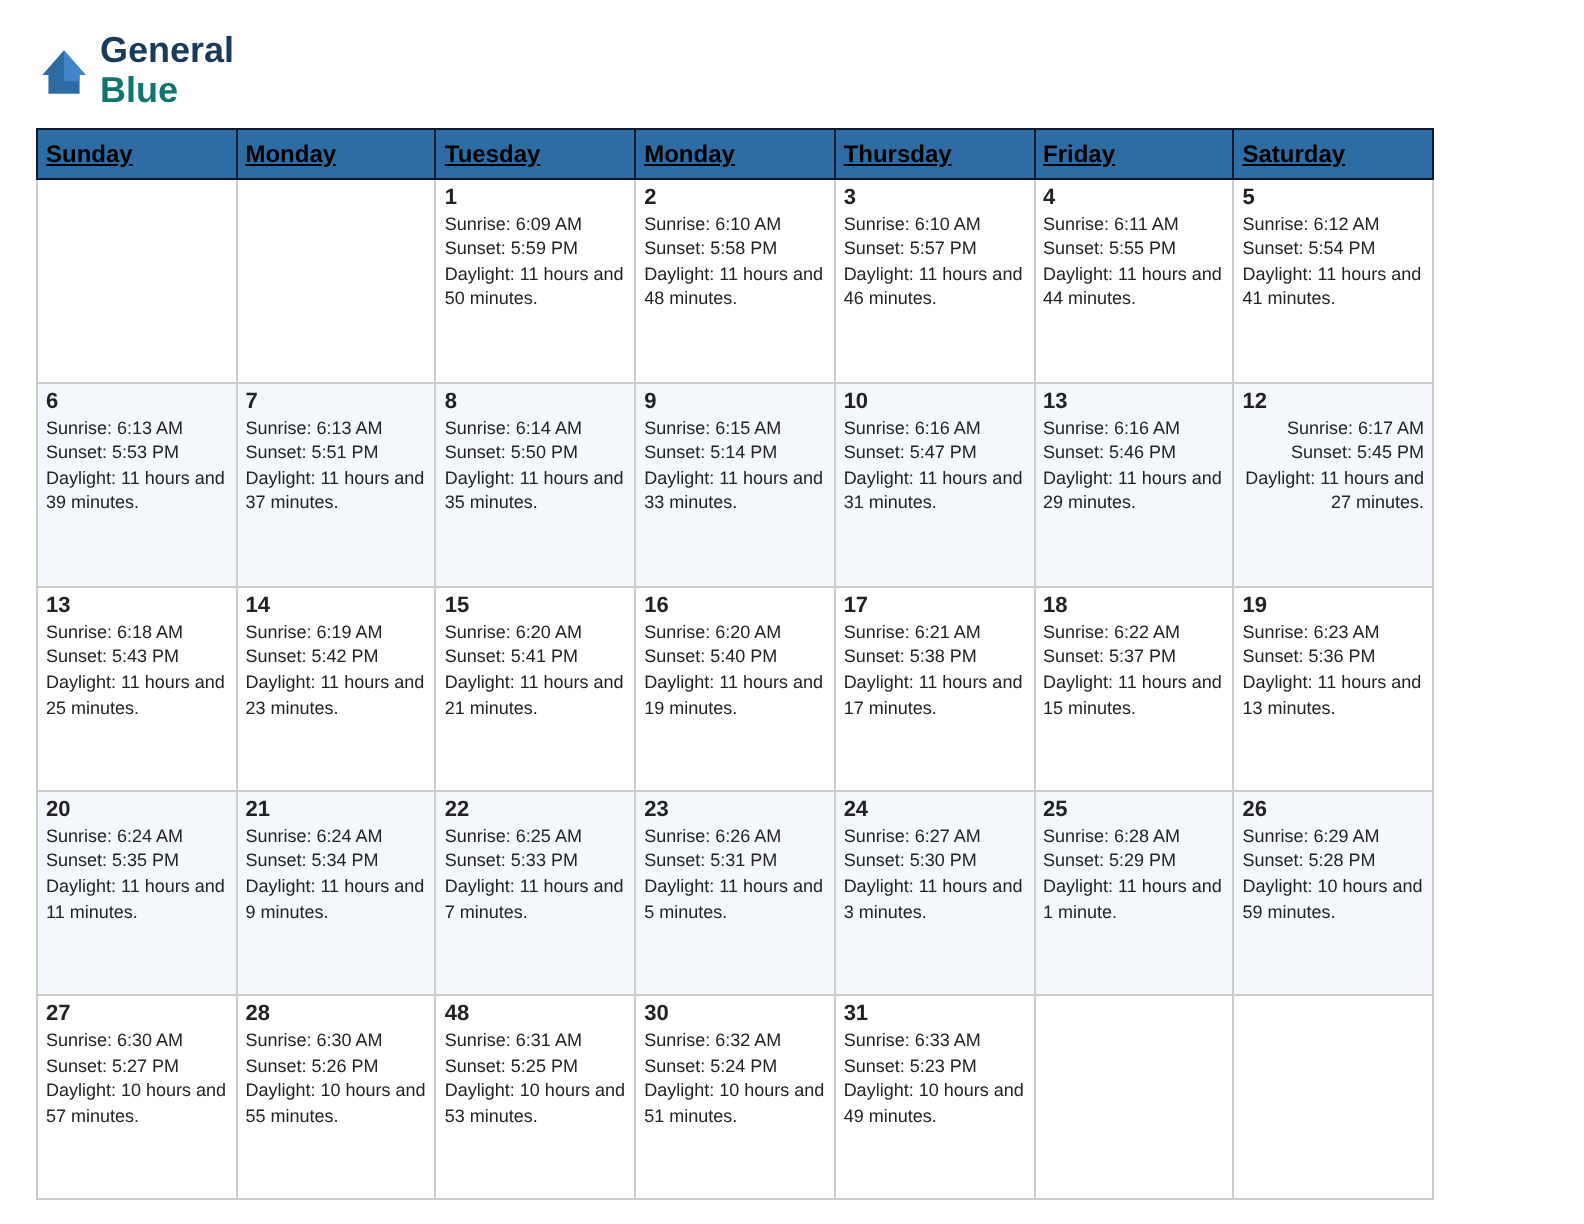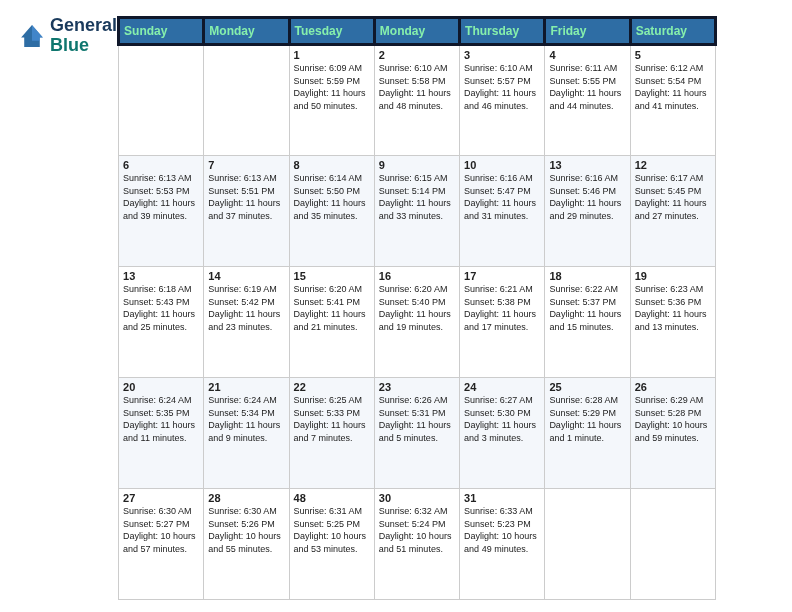--- a/index.html
+++ b/index.html
@@ -8,21 +8,21 @@
       height: 612px;
       font-family: Arial, sans-serif;
       background: #fff;
       overflow: hidden;
     }
     .page {
       width: 735px;
       height: 612px;
       padding: 16px 18px 12px 18px;
       display: flex;
-      flex-direction: row;
+      flex-direction: column;
     }
     .header {
       display: flex;
       justify-content: space-between;
       align-items: flex-start;
       margin-bottom: 8px;
     }
     .logo {
       display: flex;
       align-items: center;
@@ -54,26 +54,27 @@
     }
     .calendar {
       flex: 1;
       border: 1px solid #ccc;
       border-collapse: collapse;
       width: 100%;
       table-layout: fixed;
     }
     .calendar th {
       background: #2e6da4;
-      color: #86efac;
+      color: #000000;
       font-size: 12px;
       font-weight: bold;
       padding: 5px 4px;
       text-align: left;
-      border: 3px solid #0f172a;
+      border: 1px solid #0f172a;
+      text-decoration: underline;
     }
     .calendar td {
       border: 1px solid #ccc;
       vertical-align: top;
       padding: 3px 4px;
       font-size: 9.5px;
       color: #222;
       height: 88px;
       width: calc(100% / 7);
     }
@@ -198,21 +199,21 @@
 Daylight: 11 hours and 31 minutes.</div>
           </td>
           <td>
             <span class="day-num">13</span>
             <div class="day-info" style="white-space: pre-line;">Sunrise: 6:16 AM
 Sunset: 5:46 PM
 Daylight: 11 hours and 29 minutes.</div>
           </td>
           <td>
             <span class="day-num">12</span>
-            <div class="day-info" style="white-space: pre-line;">Sunrise: 6:17 AM
+            <div class="day-info" style="white-space: pre-line; text-align: right;">Sunrise: 6:17 AM
 Sunset: 5:45 PM
 Daylight: 11 hours and 27 minutes.</div>
           </td>
         </tr>
         <tr>
           <td>
             <span class="day-num">13</span>
             <div class="day-info" style="white-space: pre-line;">Sunrise: 6:18 AM
 Sunset: 5:43 PM
 Daylight: 11 hours and 25 minutes.</div>

